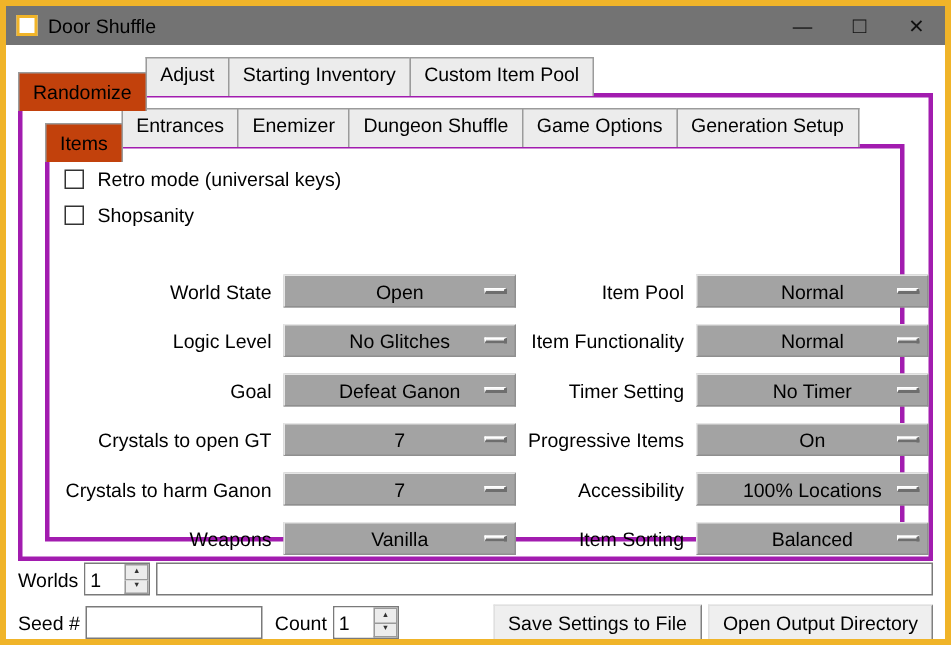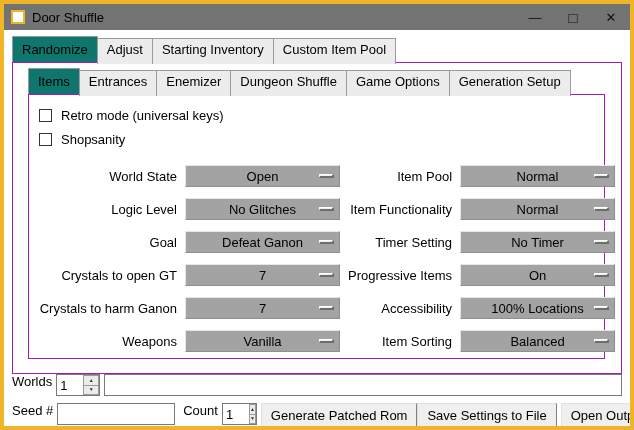--- a/index.html
+++ b/index.html
@@ -48,29 +48,29 @@
     border:1px solid #9b9b9b;
     border-bottom:none;
     background:#ececec;
     margin-right:-1px;
     font-size:13px;
     position:relative;
     top:2px;
     cursor:default;
   }
   .tab.selected {
-    background:#0f766e;
-    top:0;
+    background:#c2410c;
+    top:12px;
     padding-top:5px;
     padding-bottom:5px;
     z-index:3;
     text-align:center;
   }
   .pane {
-    border:1px solid #a21caf;
+    border:3px solid #a21caf;
     background:#ffffff;
     position:relative;
     z-index:1;
   }
 
   .content {
     flex:1; display:flex; flex-direction:column;
     padding:6px 8px 5px 8px; min-height:0;
   }
 
@@ -89,21 +89,21 @@
   .checkbox {
     width:13px; height:13px;
     background:#fff;
     border:1px solid #333;
     flex:none;
   }
   .check-label { margin-left:9px; }
 
   
   .opt-grid {
-    margin-top:14px;
+    margin-top:28px;
     display:grid;
     grid-template-columns:140px 155px 1fr 155px;
     grid-auto-rows:22px;
     row-gap:11px;
     column-gap:8px;
     align-items:center;
   }
   .opt-label { text-align:right; white-space:nowrap; }
   .dropdown {
     height:22px;
@@ -121,21 +121,21 @@
     width:15px; height:4px;
     background:#efefef;
     border-right:2px solid #6e6e6e;
     border-bottom:2px solid #6e6e6e;
     border-top:1px solid #ffffff;
     border-left:1px solid #ffffff;
   }
 
   
   .bottom { margin-top:auto; }
-  .brow { display:flex; height:24px; }
+  .brow { display:flex; align-items:center; height:24px; }
   .brow + .brow { margin-top:5px; }
   .blabel { white-space:nowrap; }
 
   .entry {
     height:22px;
     border:1px solid #7a7a7a;
     background:#fff;
     font-family:"Liberation Sans", sans-serif;
     font-size:13px;
     padding:0 3px;
@@ -322,21 +322,20 @@
           <span class="blabel">Seed #</span>
           <input class="entry seed-entry gap4" value="" style="">
           <span class="blabel gap8">Count</span>
           <div class="spinbox gap4">
             <input class="spin-input" value="1" style="">
             <div class="spin-arrows">
               <div class="spin-arrow">▲</div>
               <div class="spin-arrow">▼</div>
             </div>
           </div>
-          <button class="btn gap4">Generate Patched Rom</button>
           <button class="btn push-right">Save Settings to File</button>
           <button class="btn gap4">Open Output Directory</button>
         </div>
       </div>
 
     </div>
   </div>
 </div>
 
 </body></html>

